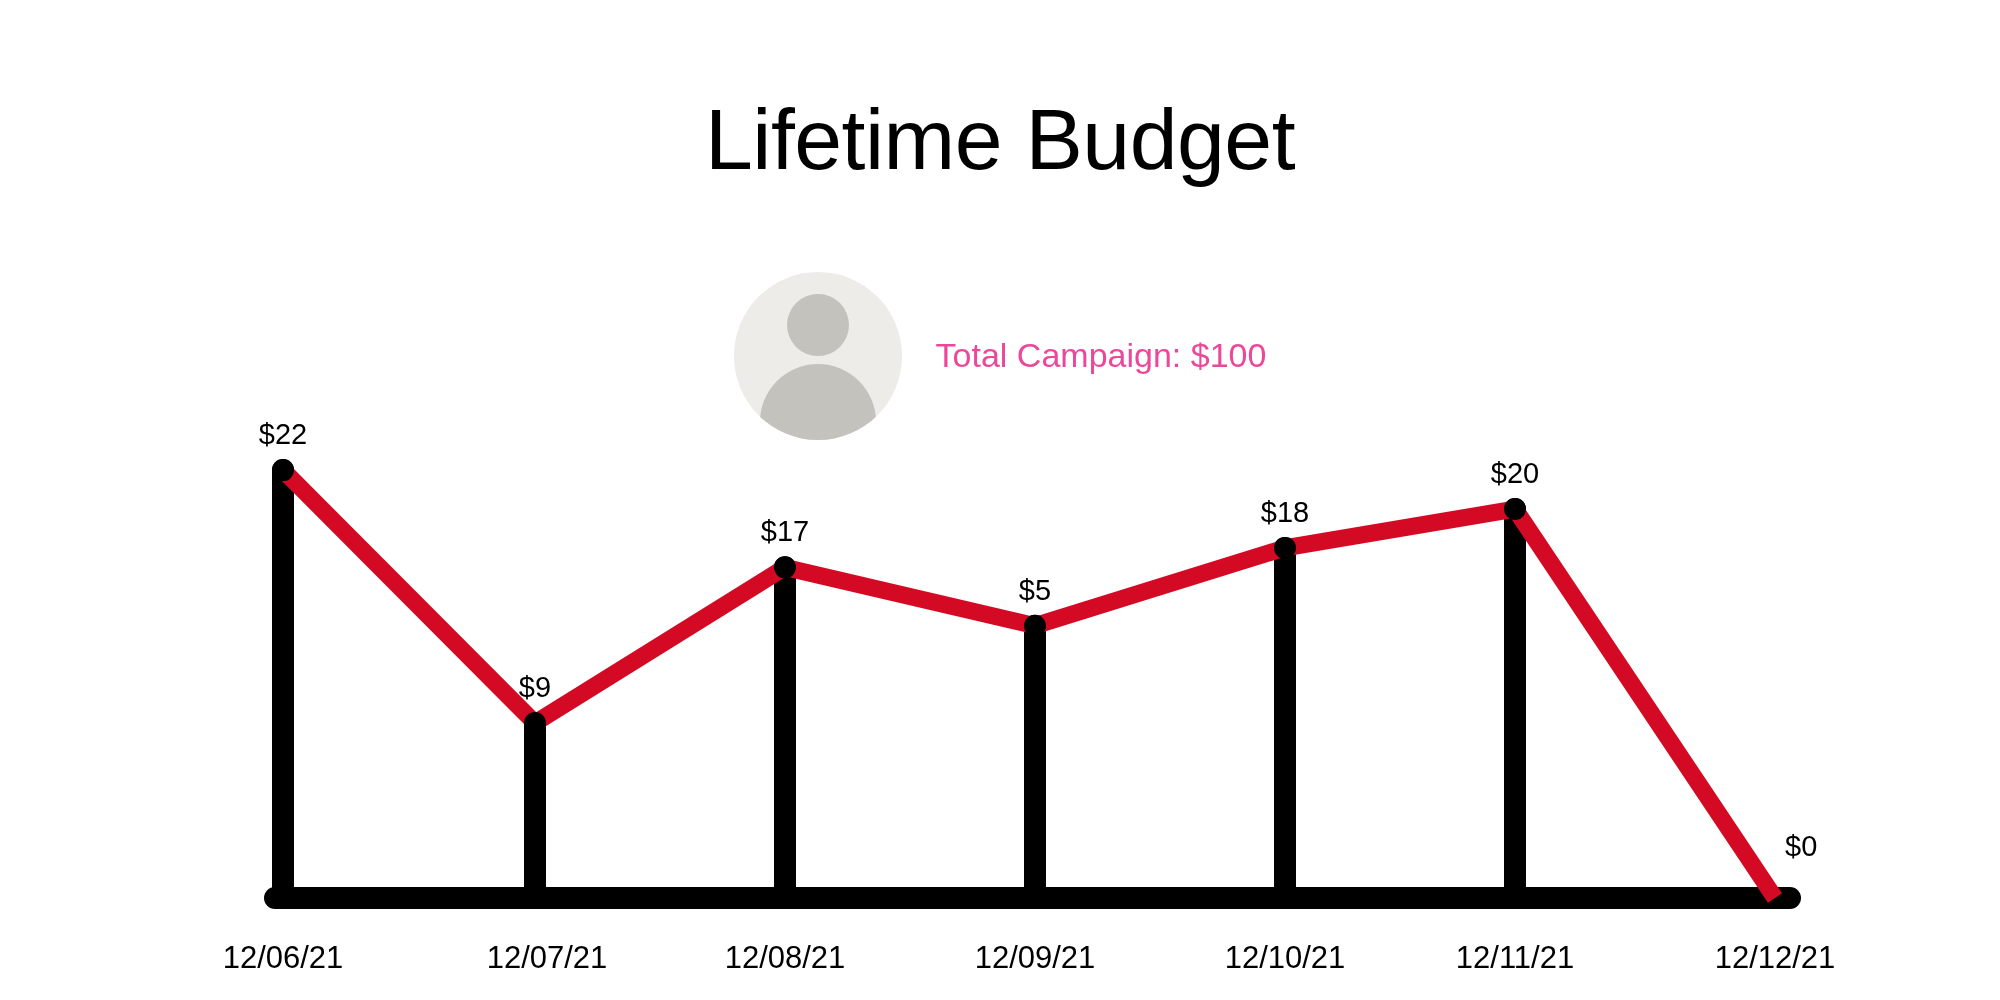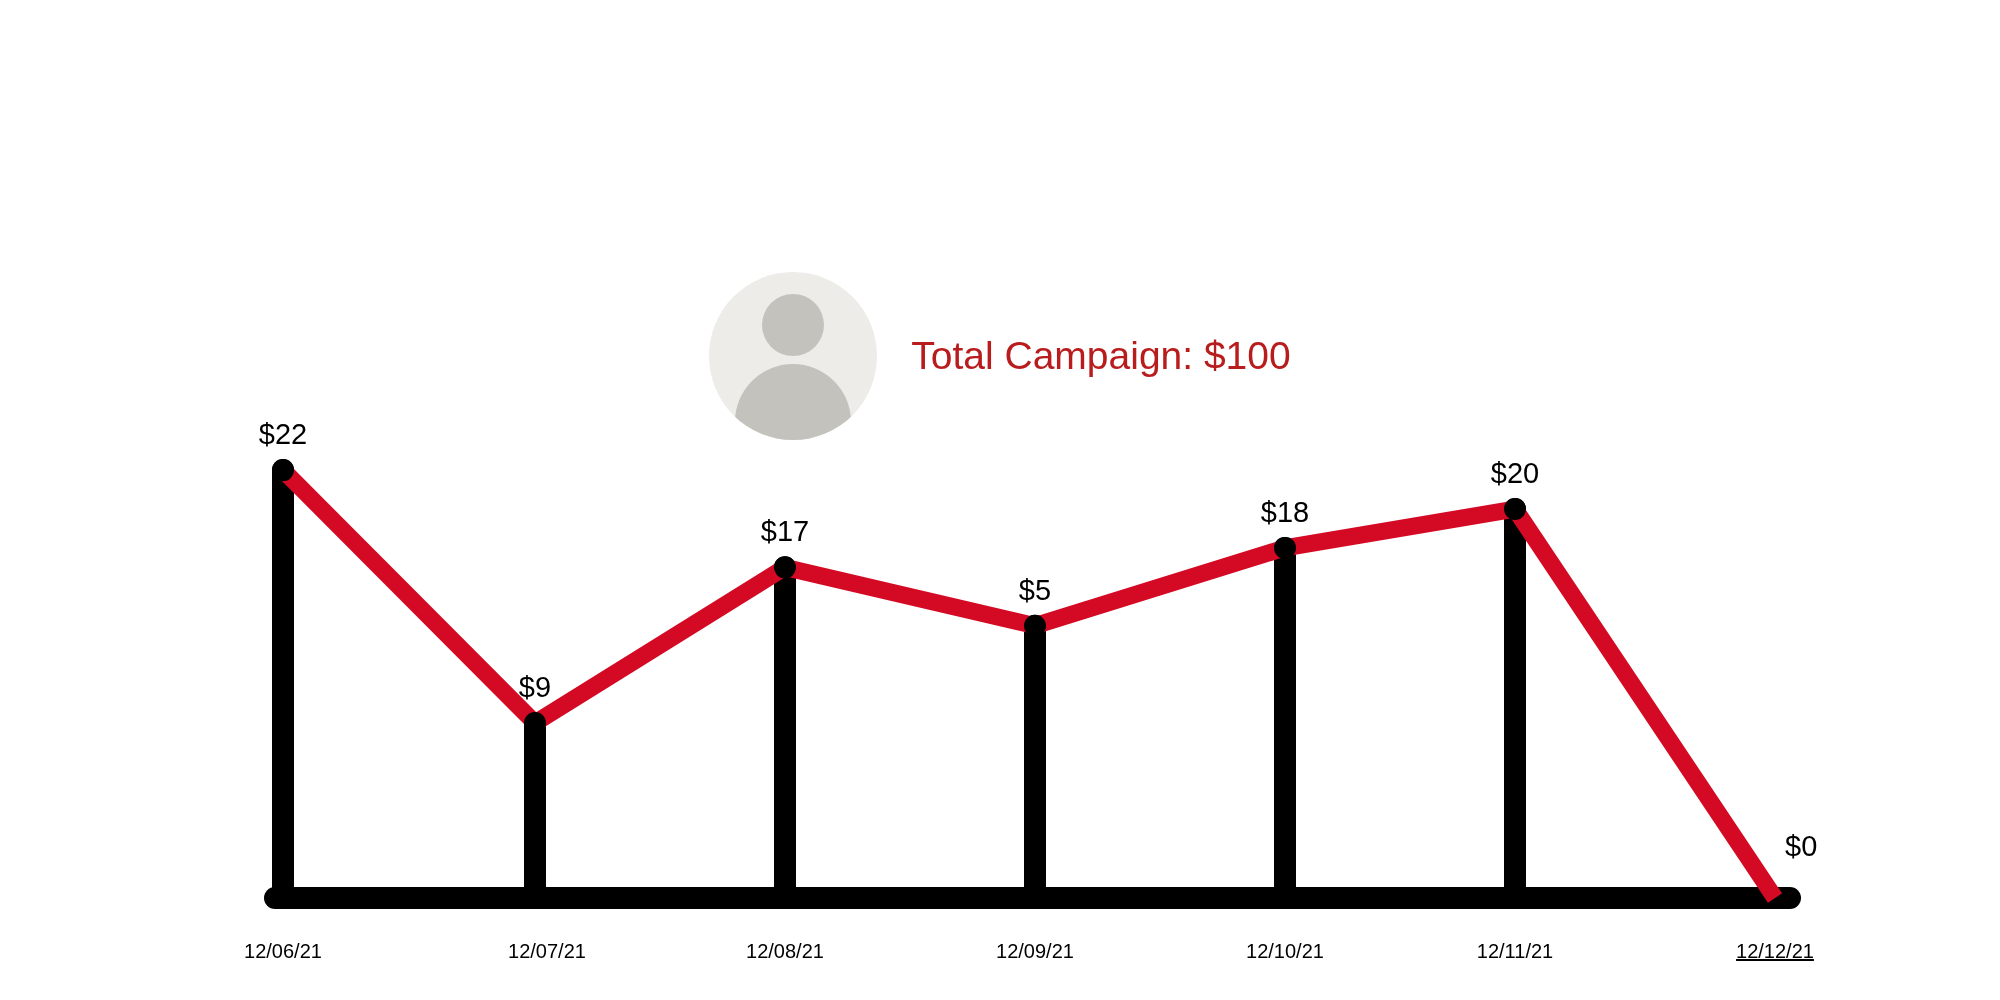--- a/index.html
+++ b/index.html
@@ -73,41 +73,41 @@
     border-radius: 58px 58px 0 0;
     background: #C3C2BC;
   }
   #summary-text {
     display: flex;
     flex-direction: column;
     justify-content: center;
     flex: 0 0 auto;
   }
   #summary-text .line {
-    font-size: 39px;
+    font-size: 34px;
     font-weight: 400;
     line-height: 1.28;
-    color: #b91c1c;
+    color: #ec4899;
     white-space: nowrap;
   }
 
   
   #chart-area {
     position: absolute;
     left: 0;
     top: 0;
     width: 1772px;
     height: 1000px;
   }
   #chart-svg { display: block; }
 
   .x-tick-label {
     position: absolute;
     transform: translateX(-50%);
-    font-size: 20px;
+    font-size: 31px;
     color: #000000;
     white-space: nowrap;
     text-align: left;
   }
   .value-label {
     position: absolute;
     transform: translateX(-50%);
     font-size: 29px;
     color: #000000;
     white-space: nowrap;
@@ -115,20 +115,21 @@
   }
   .value-label.offset-right {
     transform: translateX(0);
   }
 </style>
 </head>
 <body>
 
 <div id="page">
 
+  <div id="chart-title">Lifetime Budget</div>
 
   <div id="summary-block">
     <div id="avatar">
       <div class="head"></div>
       <div class="body"></div>
     </div>
     <div id="summary-text">
       <div class="line">Total Campaign: $100</div>
     </div>
   </div>
@@ -167,17 +168,17 @@
         <div class="value-label" style="left: 1515px; top: 457px; text-align: right;">$20</div>
         <div class="value-label offset-right" style="left: 1785px; top: 830px;">$0</div>
       </div>
     <div id="x-labels-layer">
         <div class="x-tick-label" style="left: 283px; top: 940px;">12/06/21</div>
         <div class="x-tick-label" style="left: 535px; top: 940px; margin-left: 12px;">12/07/21</div>
         <div class="x-tick-label" style="left: 785px; top: 940px;">12/08/21</div>
         <div class="x-tick-label" style="left: 1035px; top: 940px;">12/09/21</div>
         <div class="x-tick-label" style="left: 1285px; top: 940px;">12/10/21</div>
         <div class="x-tick-label" style="left: 1515px; top: 940px;">12/11/21</div>
-        <div class="x-tick-label" style="left: 1775px; top: 940px; text-decoration: underline;">12/12/21</div>
+        <div class="x-tick-label" style="left: 1775px; top: 940px;">12/12/21</div>
       </div>
   </div>
 
 </div>
 
 </body></html>

